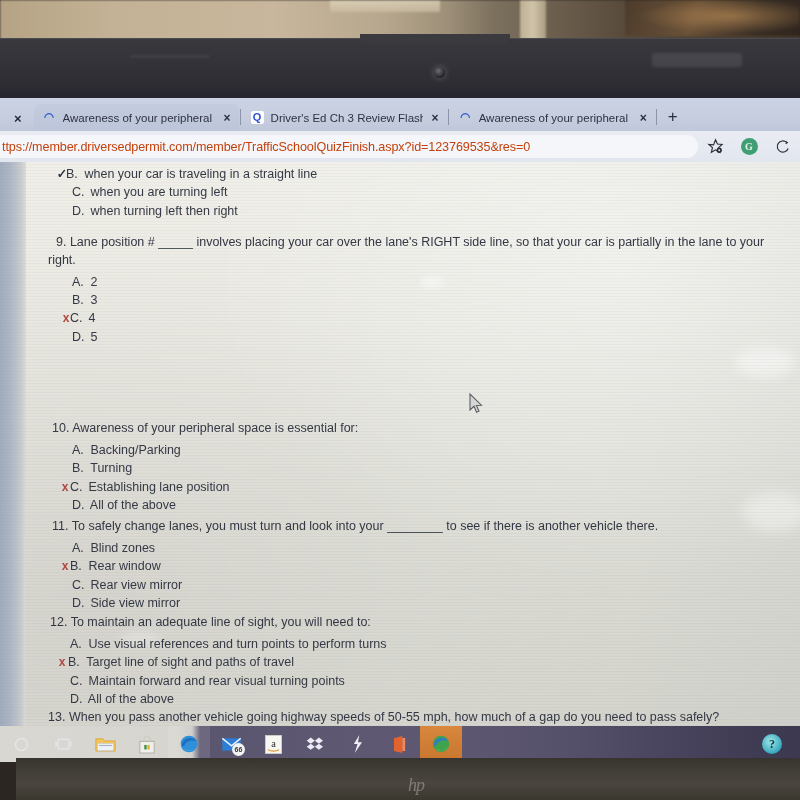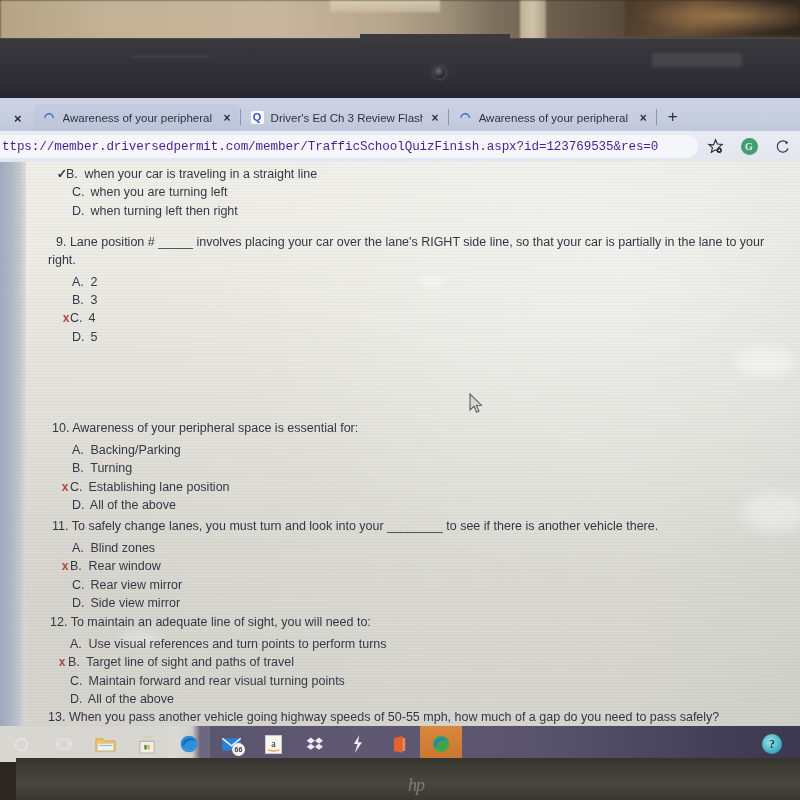--- a/index.html
+++ b/index.html
@@ -157,24 +157,24 @@
     flex: 1;
     height: 23px;
     margin-left: 0px;
     background: #f4f6fa;
     border-radius: 0 12px 12px 0;
     display: flex; align-items: center;
     padding-left: 2px;
   }
   #urltext {
     font-size: 12.6px;
-    color: #4c1d95;
+    color: #c2410c;
     white-space: nowrap;
     letter-spacing: -.1px;
-    font-family: Liberation Mono, monospace;
+    font-family: Liberation Sans, sans-serif;
   }
   .addricon {
     width: 34px; height: 31px;
     display: flex; align-items: center; justify-content: center;
     color: #2a2d35;
   }
   #avatar-icon .av {
     width: 17px; height: 17px; border-radius: 50%;
     background: #3f9f72;
     display: flex; align-items: center; justify-content: center;

